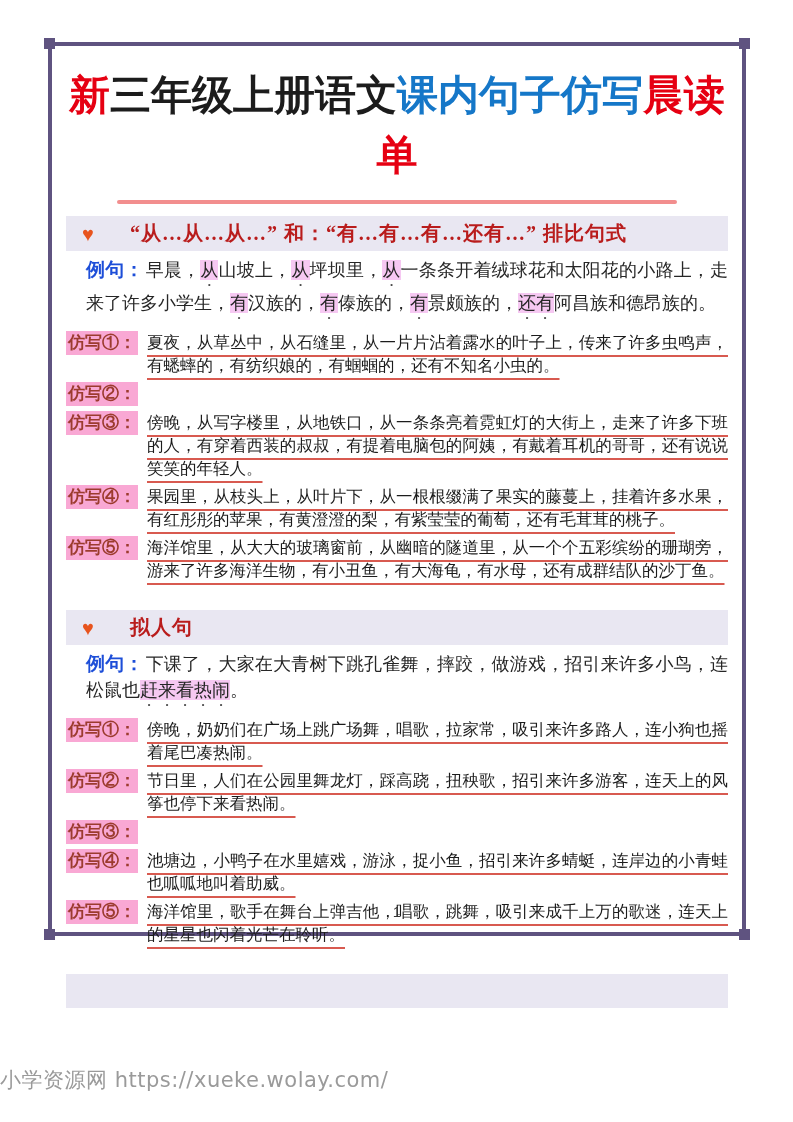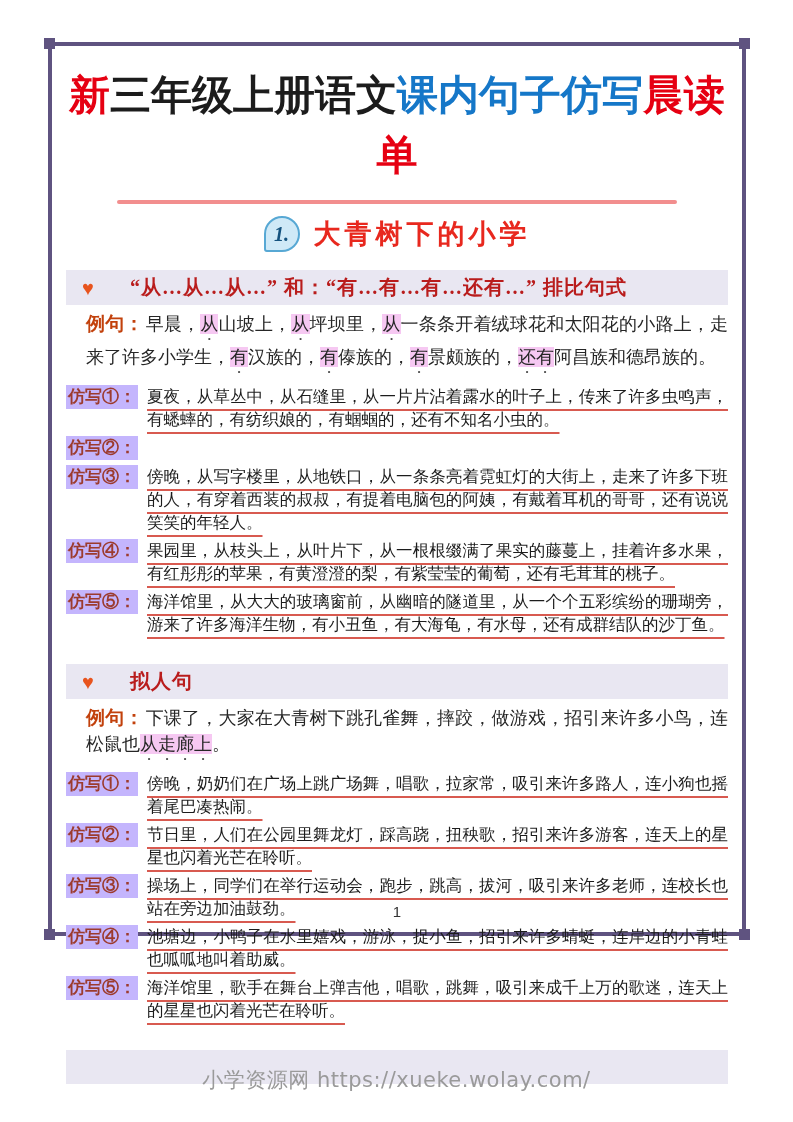--- a/index.html
+++ b/index.html
@@ -34,61 +34,57 @@
   .lesson-name { color:#e8281e; font-size:27px; font-weight:bold; vertical-align:middle;
                  letter-spacing:4px; }
 
   .band { background:#e9e7f2; min-height:34px; display:flex; align-items:center;
           padding:4px 10px; margin:4px 0 6px 0; }
   .heart { color:#e8541e; font-size:20px; margin:0 36px 0 6px; line-height:1; }
   .band-text { color:#b91c1c; font-size:20px; font-weight:bold; letter-spacing:1px; }
 
   .example { font-size:18px; line-height:26px; color:#262626; margin:6px 0 8px 20px;
              text-align:justify; }
-  .ex-label { color:#c2410c; font-weight:bold; font-size:19px; margin-right:2px; }
+  .ex-label { color:#1d4ed8; font-weight:bold; font-size:19px; margin-right:2px; }
   .hl { background:#f6c8f2;
         -webkit-text-emphasis:filled dot #4a4a4a; -webkit-text-emphasis-position:under left;
         text-emphasis:filled dot #4a4a4a; text-emphasis-position:under left; }
 
   .fw-row { display:flex; align-items:flex-start; margin:0 0 5px 0; }
-  .fw-label { flex:0 0 auto; background:#c4b5fd; color:#9c3b2e; font-weight:bold;
+  .fw-label { flex:0 0 auto; background:#f9a8d4; color:#9c3b2e; font-weight:bold;
               font-size:17px; line-height:24px; padding:0 2px; white-space:nowrap; }
   .fw-text { flex:1 1 auto; margin-left:9px; font-size:16.5px; line-height:23px;
              color:#1c1c1c; text-align:justify;
              text-decoration:underline; text-decoration-color:#d85a50;
              text-decoration-thickness:1.5px; text-underline-offset:7px; }
   .sec { margin-bottom:4px; }
   .sec-gap { margin-top:28px; }
 
   .pagenum { position:absolute; bottom:12px; left:0; right:0; text-align:center;
              font-size:15px; color:#333333;
              font-family:"Liberation Sans","DejaVu Sans",sans-serif; }
 
-  .footer { position:absolute; top:1066px; left:0; width:793px; text-align:center;
+  .footer { position:absolute; top:1066px; left:0; width:793px; text-align:left;
             font-size:21px; color:#9a9a9a; letter-spacing:0.5px;
             font-family:"DejaVu Sans","Liberation Sans",sans-serif; }
 </style>
 </head>
 <body>
 
 <div class="frame">
   <div class="corner tl"></div>
   <div class="corner tr"></div>
   <div class="corner bl"></div>
   <div class="corner br"></div>
 
   <div class="content">
 
     <h1 class="title"><span class="t-red">新</span><span class="t-black">三年级上册语文</span><span class="t-blue">课内句子仿写</span><span class="t-red">晨读单</span></h1>
     <div class="divider"></div>
 
-    <div class="lesson">
-      <span class="bubble"><span>1.</span></span>
-      <span class="lesson-name">大青树下的小学</span>
-    </div>
 
     <div class="sec">
       <div class="band">
         <span class="heart">♥</span>
         <span class="band-text">“从…从…从…” 和：“有…有…有…还有…” 排比句式</span>
       </div>
       <p class="example"><span class="ex-label">例句：</span><span>早晨，</span><span class="hl">从</span><span>山坡上，</span><span class="hl">从</span><span>坪坝里，</span><span class="hl">从</span><span>一条条开着绒球花和太阳花的小路上，走来了许多小学生，</span><span class="hl">有</span><span>汉族的，</span><span class="hl">有</span><span>傣族的，</span><span class="hl">有</span><span>景颇族的，</span><span class="hl">还有</span><span>阿昌族和德昂族的。</span></p>
       <div class="fw-row">
         <span class="fw-label">仿写①：</span>
         <span class="fw-text">夏夜，从草丛中，从石缝里，从一片片沾着露水的叶子上，传来了许多虫鸣声，有蟋蟀的，有纺织娘的，有蝈蝈的，还有不知名小虫的。</span>
@@ -108,32 +104,31 @@
         <span class="fw-label">仿写⑤：</span>
         <span class="fw-text">海洋馆里，从大大的玻璃窗前，从幽暗的隧道里，从一个个五彩缤纷的珊瑚旁，游来了许多海洋生物，有小丑鱼，有大海龟，有水母，还有成群结队的沙丁鱼。</span>
       </div>
     </div>
 
     <div class="sec sec-gap">
       <div class="band">
         <span class="heart">♥</span>
         <span class="band-text">拟人句</span>
       </div>
-      <p class="example"><span class="ex-label">例句：</span><span>下课了，大家在大青树下跳孔雀舞，摔跤，做游戏，招引来许多小鸟，连松鼠也</span><span class="hl">从走廊上</span><span>。</span></p>
+      <p class="example"><span class="ex-label">例句：</span><span>下课了，大家在大青树下跳孔雀舞，摔跤，做游戏，招引来许多小鸟，连松鼠也</span><span class="hl">赶来看热闹</span><span>。</span></p>
       <div class="fw-row">
         <span class="fw-label">仿写①：</span>
         <span class="fw-text">傍晚，奶奶们在广场上跳广场舞，唱歌，拉家常，吸引来许多路人，连小狗也摇着尾巴凑热闹。</span>
       </div>
       <div class="fw-row">
         <span class="fw-label">仿写②：</span>
-        <span class="fw-text">节日里，人们在公园里舞龙灯，踩高跷，扭秧歌，招引来许多游客，连天上的星星也闪着光芒在聆听。</span>
+        <span class="fw-text">节日里，人们在公园里舞龙灯，踩高跷，扭秧歌，招引来许多游客，连天上的风筝也停下来看热闹。</span>
       </div>
       <div class="fw-row">
         <span class="fw-label">仿写③：</span>
-        <span class="fw-text">操场上，同学们在举行运动会，跑步，跳高，拔河，吸引来许多老师，连校长也站在旁边加油鼓劲。</span>
       </div>
       <div class="fw-row">
         <span class="fw-label">仿写④：</span>
         <span class="fw-text">池塘边，小鸭子在水里嬉戏，游泳，捉小鱼，招引来许多蜻蜓，连岸边的小青蛙也呱呱地叫着助威。</span>
       </div>
       <div class="fw-row">
         <span class="fw-label">仿写⑤：</span>
         <span class="fw-text">海洋馆里，歌手在舞台上弹吉他，唱歌，跳舞，吸引来成千上万的歌迷，连天上的星星也闪着光芒在聆听。</span>
       </div>
     </div>

